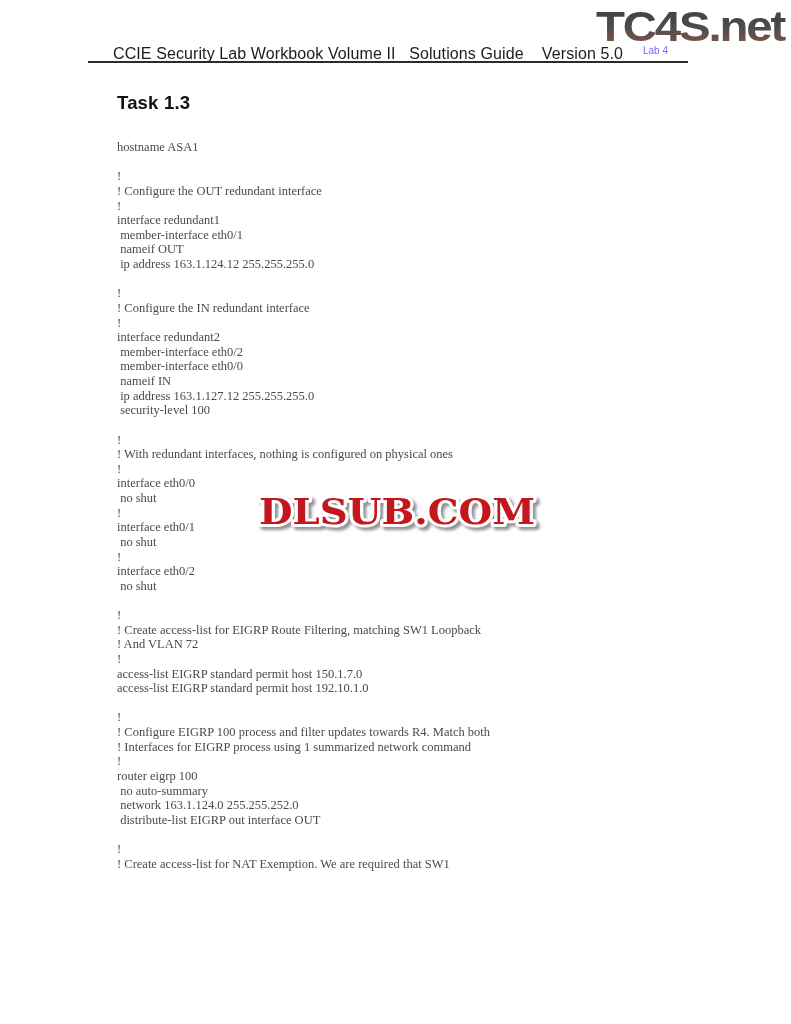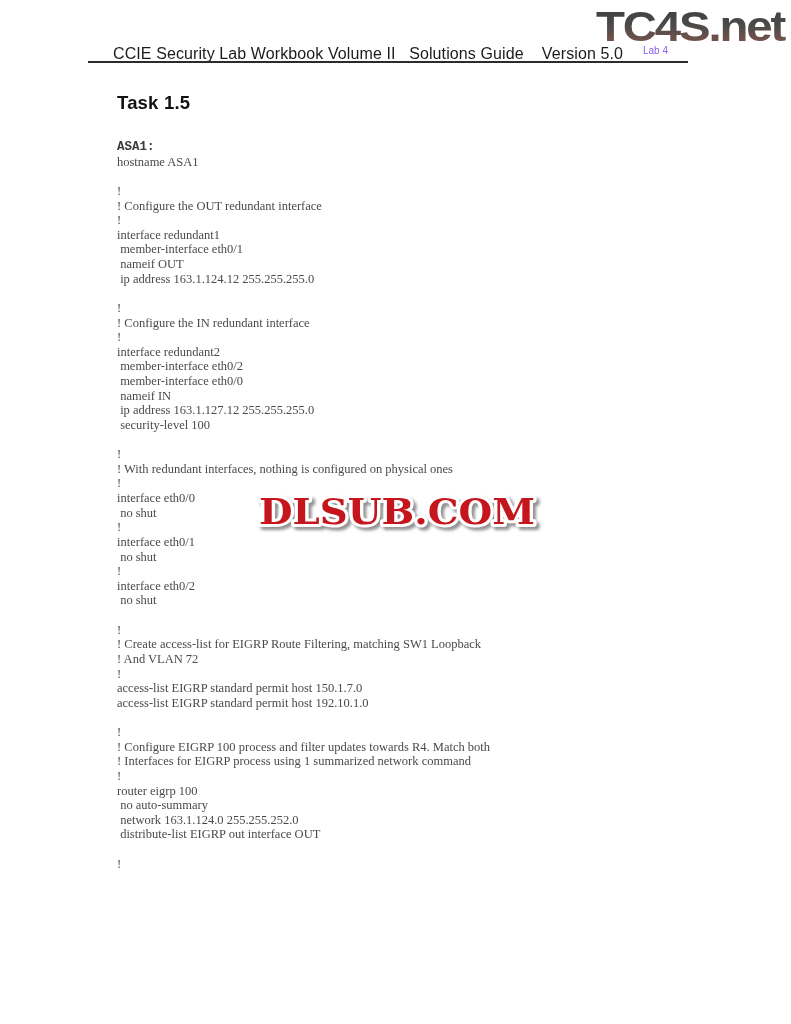--- a/index.html
+++ b/index.html
@@ -153,24 +153,23 @@
         <stop offset="1" stop-color="#8a574b"></stop>
       </linearGradient>
     </defs>
     <text x="100" y="41" text-anchor="middle" font-family="'Liberation Sans', sans-serif" font-size="44" font-weight="bold" letter-spacing="-2" textLength="196" lengthAdjust="spacingAndGlyphs" fill="url(#logo-grad)">TC4S.net</text>
   </svg>
 
   <div class="header-title">CCIE Security Lab Workbook Volume II   Solutions Guide    Version 5.0</div>
   <div class="header-lab">Lab 4</div>
   <div class="header-rule"></div>
 
-  <div class="task-title">Task 1.5</div>
+  <div class="task-title">Task 1.3</div>
 
   <div class="code-block">
-    <div class="code-device-label">ASA1:</div>
     <pre>hostname ASA1
 
 !
 ! Configure the OUT redundant interface
 !
 interface redundant1
  member-interface eth0/1
  nameif OUT
  ip address 163.1.124.12 255.255.255.0
 

